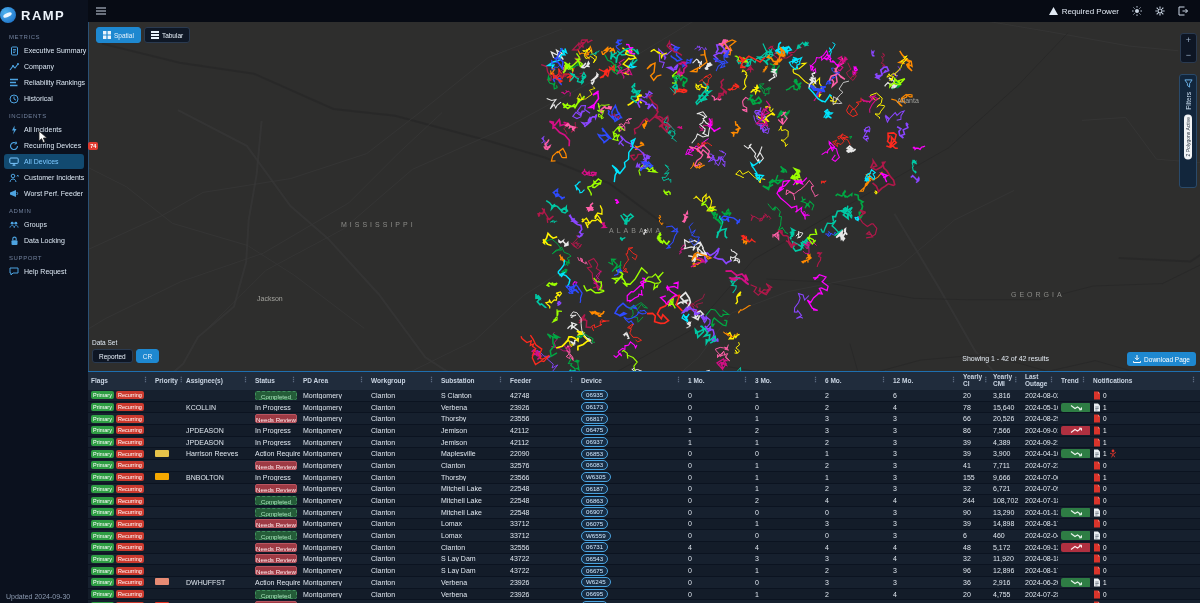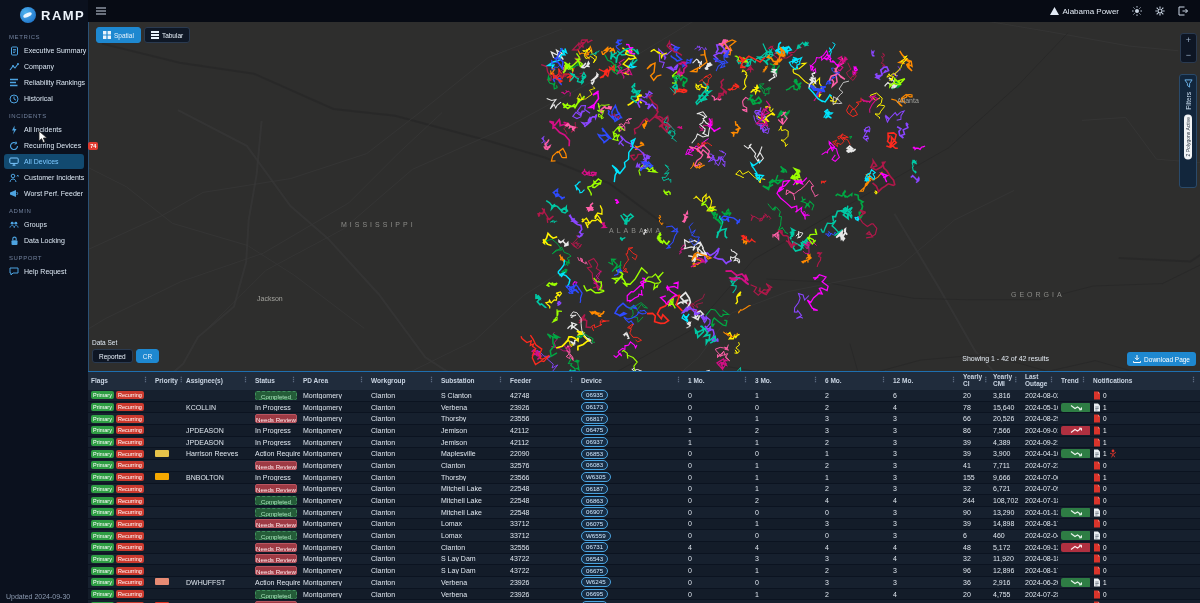--- a/index.html
+++ b/index.html
@@ -1,20 +1,20 @@
 <!DOCTYPE html>
 <html><head>
 <meta charset="utf-8">
 <style>
   html,body{margin:0;padding:0;background:#070b14;}
   body{width:1200px;height:603px;overflow:hidden;position:relative;
        font-family:"Liberation Sans",sans-serif;color:#dfe6ee;-webkit-font-smoothing:antialiased;}
   
   .sidebar{position:absolute;left:0;top:0;width:88px;height:603px;background:#0b111e;z-index:30;}
-  .logo-row{display:flex;align-items:center;gap:5px;padding:7px 0 4px 20px;}
+  .logo-row{display:flex;align-items:center;gap:5px;padding:7px 0 4px 0;}
   .logo-mark{width:16px;height:16px;border-radius:50%;background:radial-gradient(circle at 35% 35%,#4db3f0,#1565c0);position:relative;flex:0 0 auto;}
   .logo-mark:after{content:"";position:absolute;left:3px;top:6px;width:9px;height:4px;border-radius:4px/2px;background:#eaf5ff;transform:rotate(-25deg);}
   .logo-text{font-size:13px;font-weight:bold;letter-spacing:1.5px;color:#eef4fb;}
   .sec-label{font-size:6px;color:#71809c;letter-spacing:.6px;margin:7px 0 3px 9px;}
   .side-item{display:flex;align-items:center;gap:5px;height:15px;margin:0 4px 1px 4px;padding-left:5px;border-radius:3px;cursor:pointer;color:#dce7f3;}
   .side-item .lbl{font-size:7px;font-weight:500;white-space:nowrap;}
   .side-item .ic{width:10px;height:10px;flex:0 0 auto;color:#4da3e0;display:flex;align-items:center;justify-content:center;}
   .side-item.sel{background:#124a70;color:#7cc8ff;}
   .side-item.sel .ic{color:#7cc8ff;}
   .side-badge{background:#e03a2f;color:#fff;font-size:5.5px;border-radius:2px;padding:1px 2px;margin-left:2px;font-weight:bold;}
@@ -208,21 +208,21 @@
   <span class="hamburger tb-ic">
     <svg width="10" height="8" viewBox="0 0 10 8">
         <path d="M0 1h10M0 4h10M0 7h10" stroke="currentColor" stroke-width="1.2"></path>
       </svg>
   </span>
   <div class="topbar-right">
     <div class="org">
       <svg width="9" height="8" viewBox="0 0 9 8">
           <path d="M4.5 0 L9 8 L0 8 Z" fill="#e2eaf4"></path>
         </svg>
-      <span>Alabama Power</span>
+      <span>Required Power</span>
     </div>
     <span class="tb-ic">
       <svg width="10" height="10" viewBox="0 0 10 10">
           <circle cx="5" cy="5" r="2" fill="currentColor"></circle>
           <path d="M5 0v1.6M5 8.4V10M0 5h1.6M8.4 5H10M1.5 1.5l1.1 1.1M7.4 7.4l1.1 1.1M8.5 1.5 7.4 2.6M2.6 7.4 1.5 8.5" stroke="currentColor" stroke-width=".9"></path>
         </svg>
     </span>
     <span class="tb-ic">
       <svg width="10" height="10" viewBox="0 0 10 10">
           <circle cx="5" cy="5" r="2" fill="none" stroke="currentColor" stroke-width="1.1"></circle>

